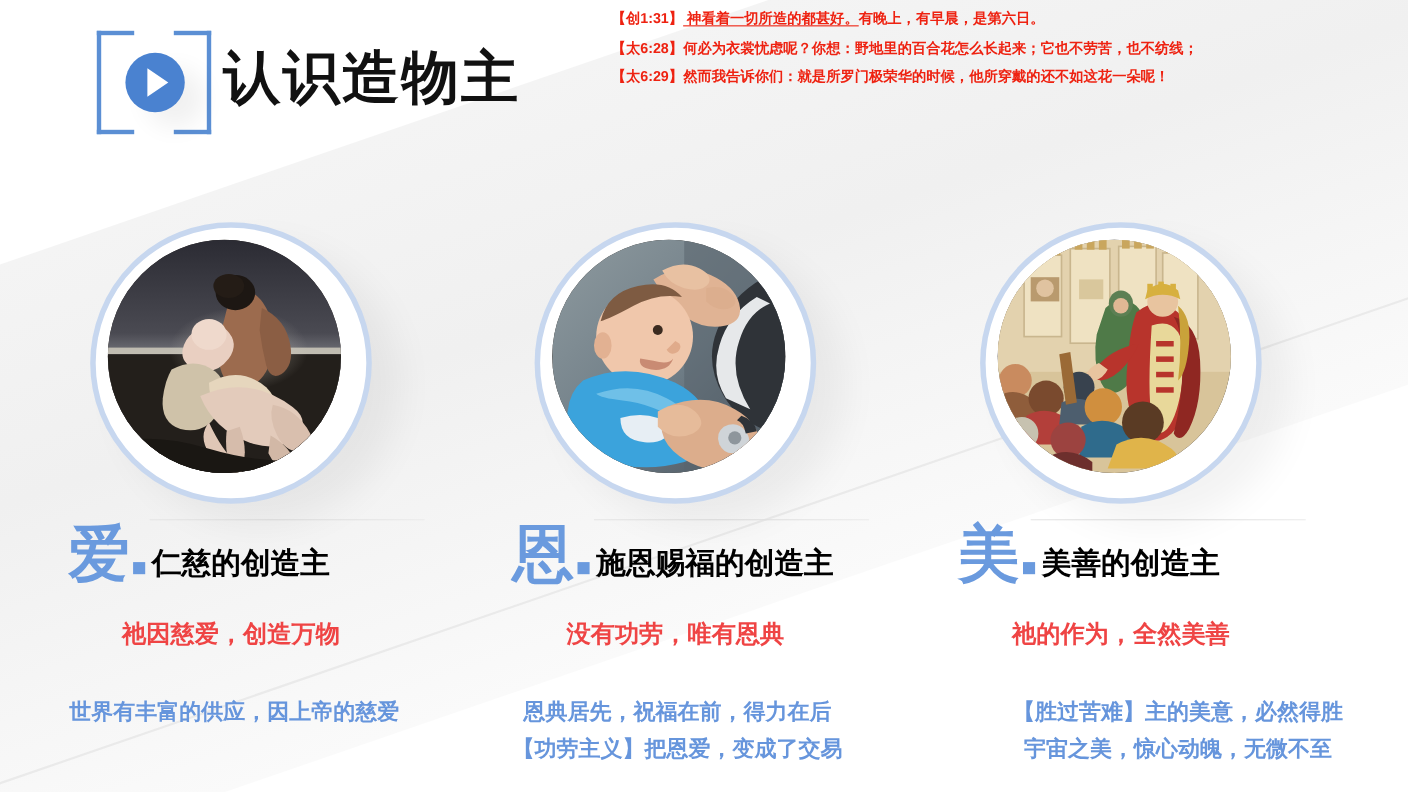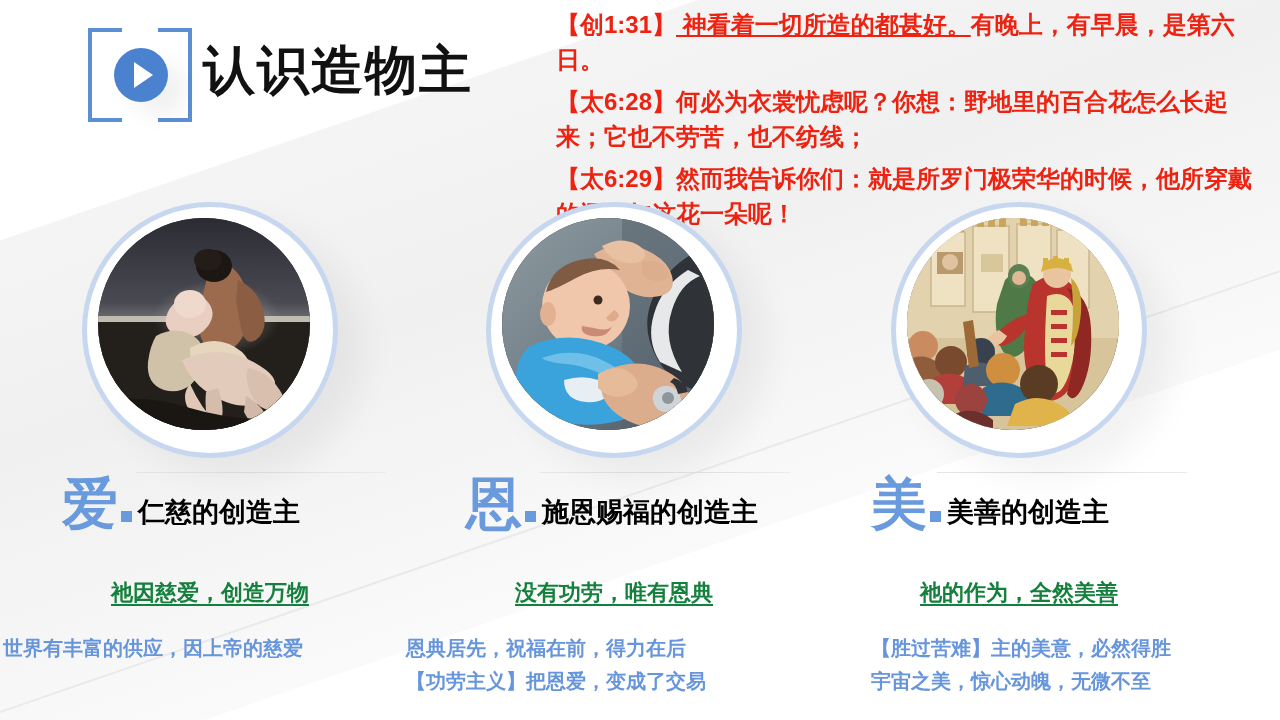--- a/index.html
+++ b/index.html
@@ -88,21 +88,21 @@
     letter-spacing: 2px;
     white-space: nowrap;
   }
 
   
   .scripture {
     position:absolute;
     left: 556px; top: 8px;
     width: 716px;
     color: #ee2211;
-    font-size: 24px;
+    font-size: 13px;
     font-weight: 700;
     line-height: 1.44;
   }
   .scripture p { margin: 0 0 8px 0; }
   .scripture .uline { text-decoration: underline; text-underline-offset: 2px; }
 
   
   .col { position:absolute; top:0; width:420px; height:720px; }
   .col-1 { left: 0px; }
   .col-2 { left: 404px; }
@@ -175,32 +175,30 @@
     white-space: nowrap;
   }
 
   .red-line {
     position:absolute;
     top: 562px;
     left: 0; width: 420px;
     text-align: center;
     font-size: 22px;
     font-weight: 900;
-    color: #15803d;
-    text-decoration: underline;
+    color: #ef4444;
     text-underline-offset: 4px;
     text-decoration-thickness: 2px;
-    margin-top: 16px;
   }
 
   .blue-lines {
     position:absolute;
     top: 632px;
     left: 0; width: 420px;
-    text-align: left;
+    text-align: center;
     color: #6695dc;
     font-size: 20px;
     font-weight: 900;
     line-height: 1.65;
   }
   .blue-lines div { white-space: nowrap; }
   .col-1 .blue-lines { left: 3px; }
   .col-2 .blue-lines { left: 2px; }
   .col-3 .blue-lines { left: 62px; width: 400px; }
 </style>

